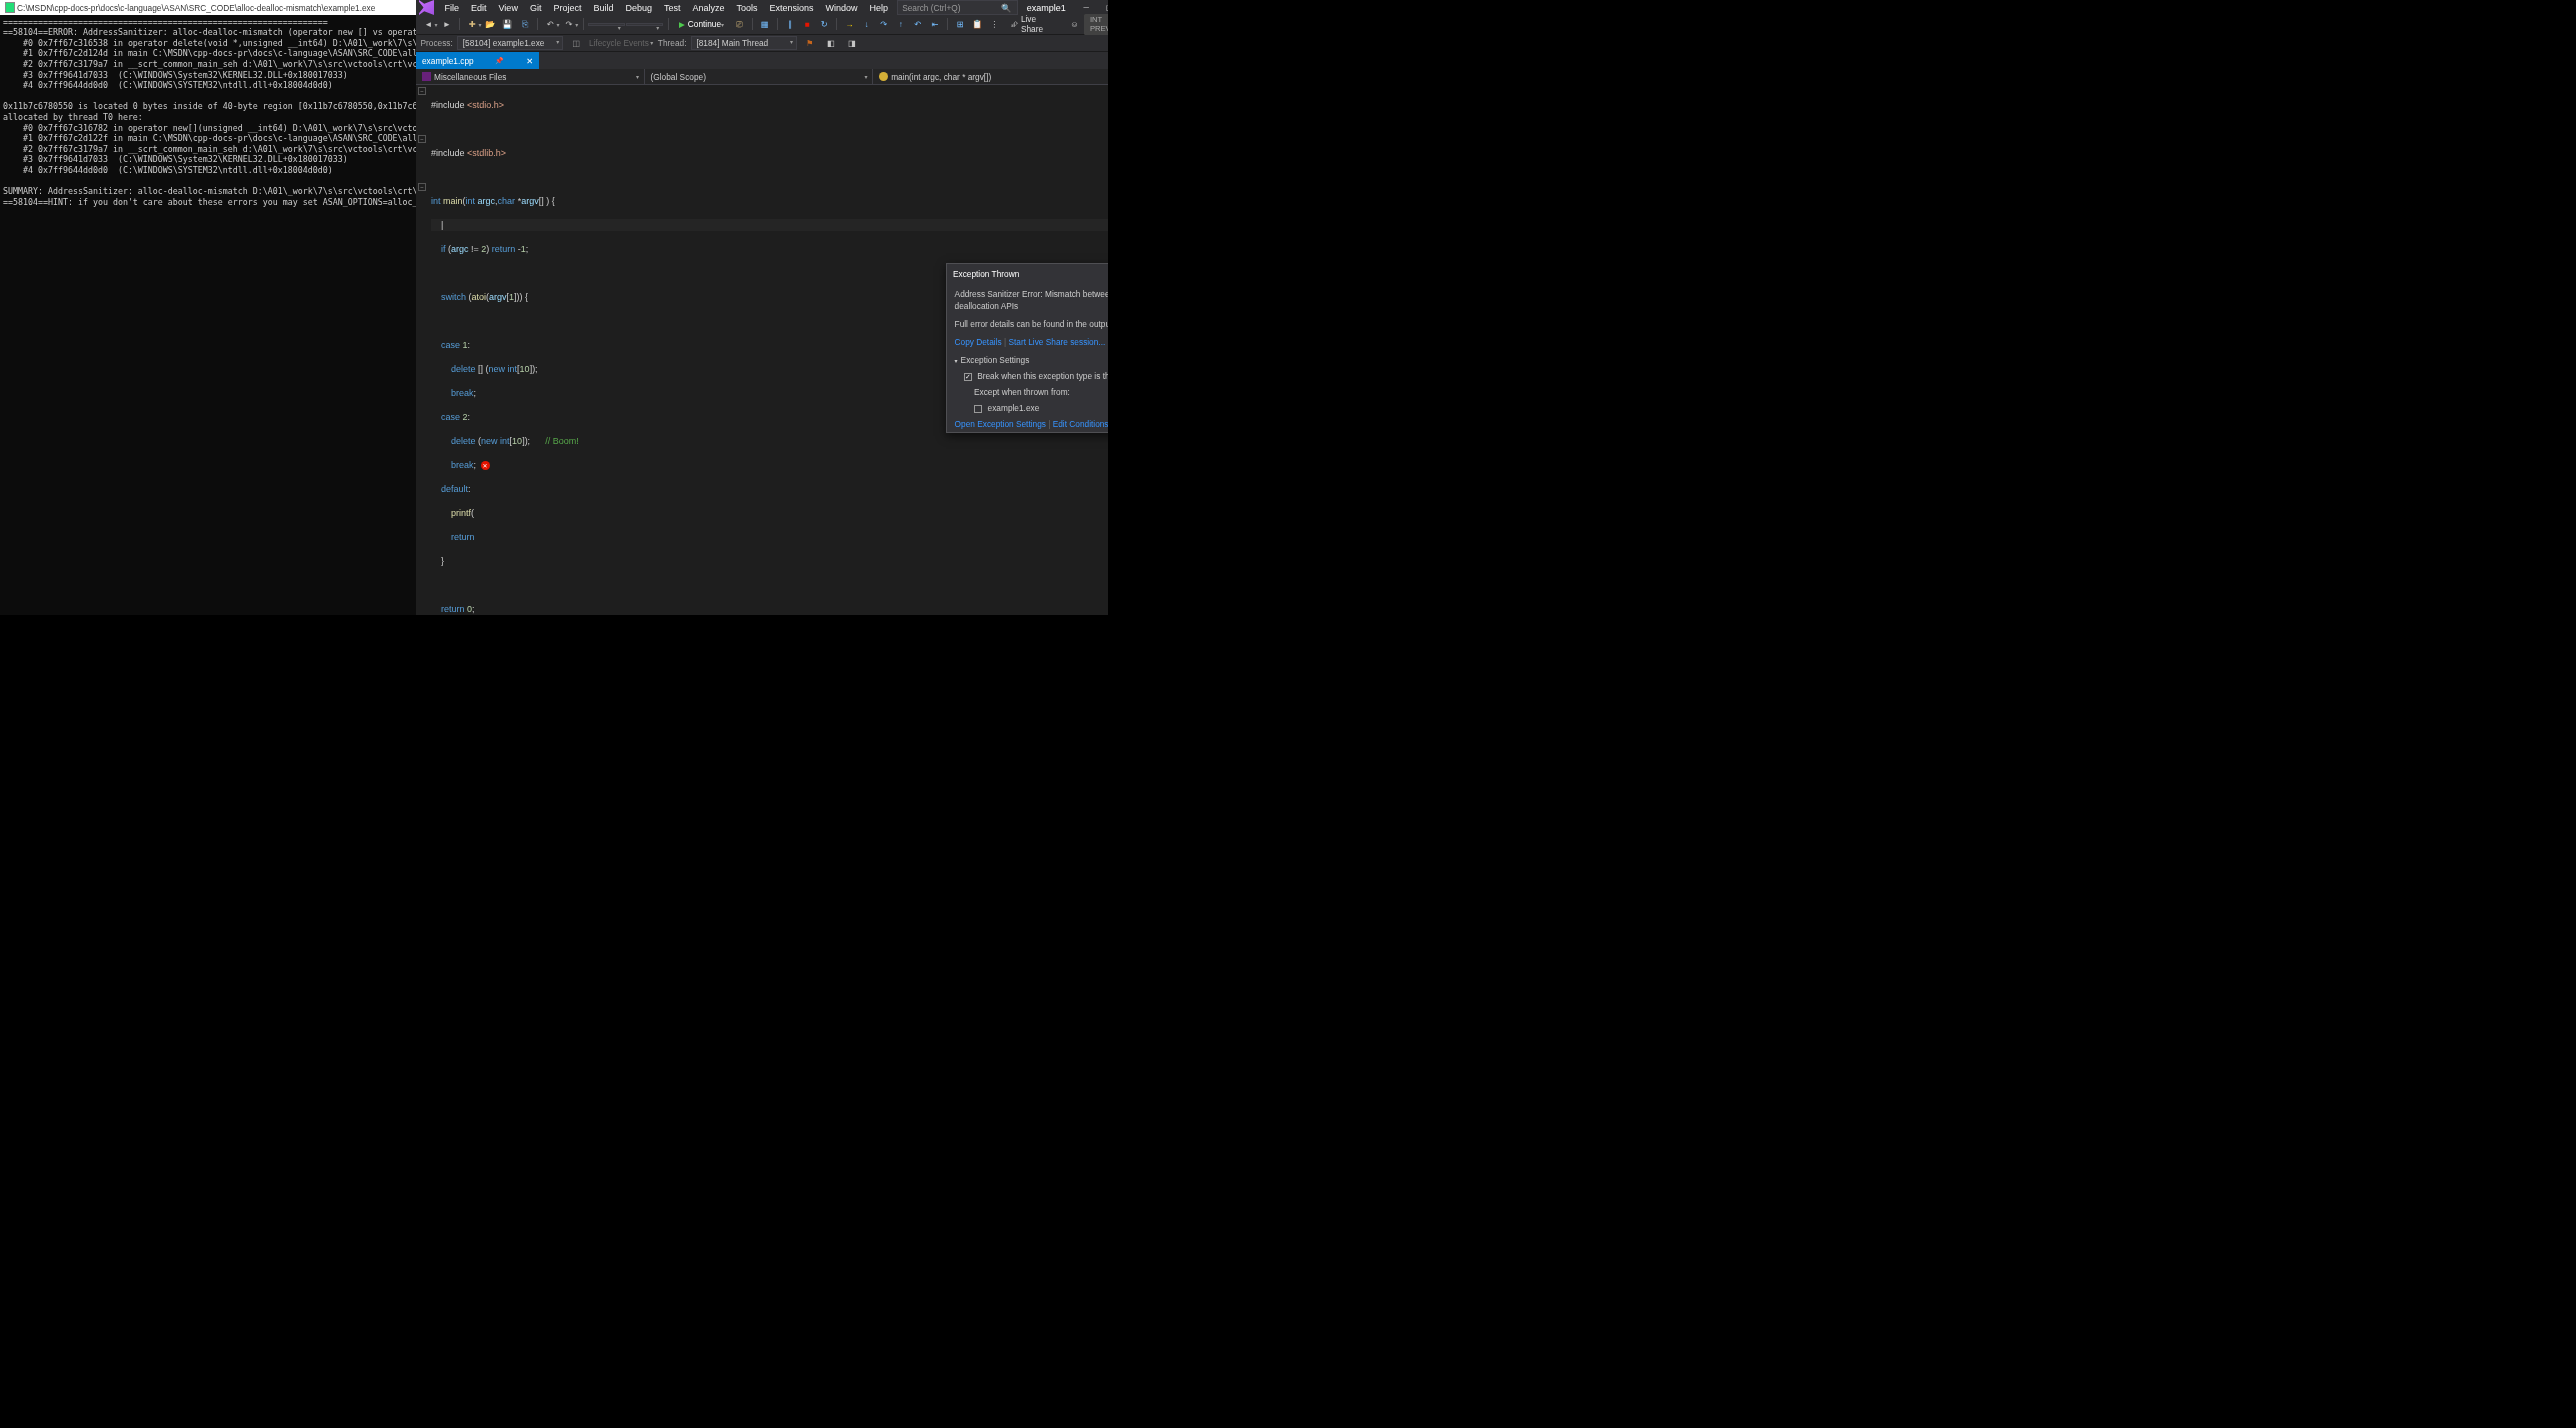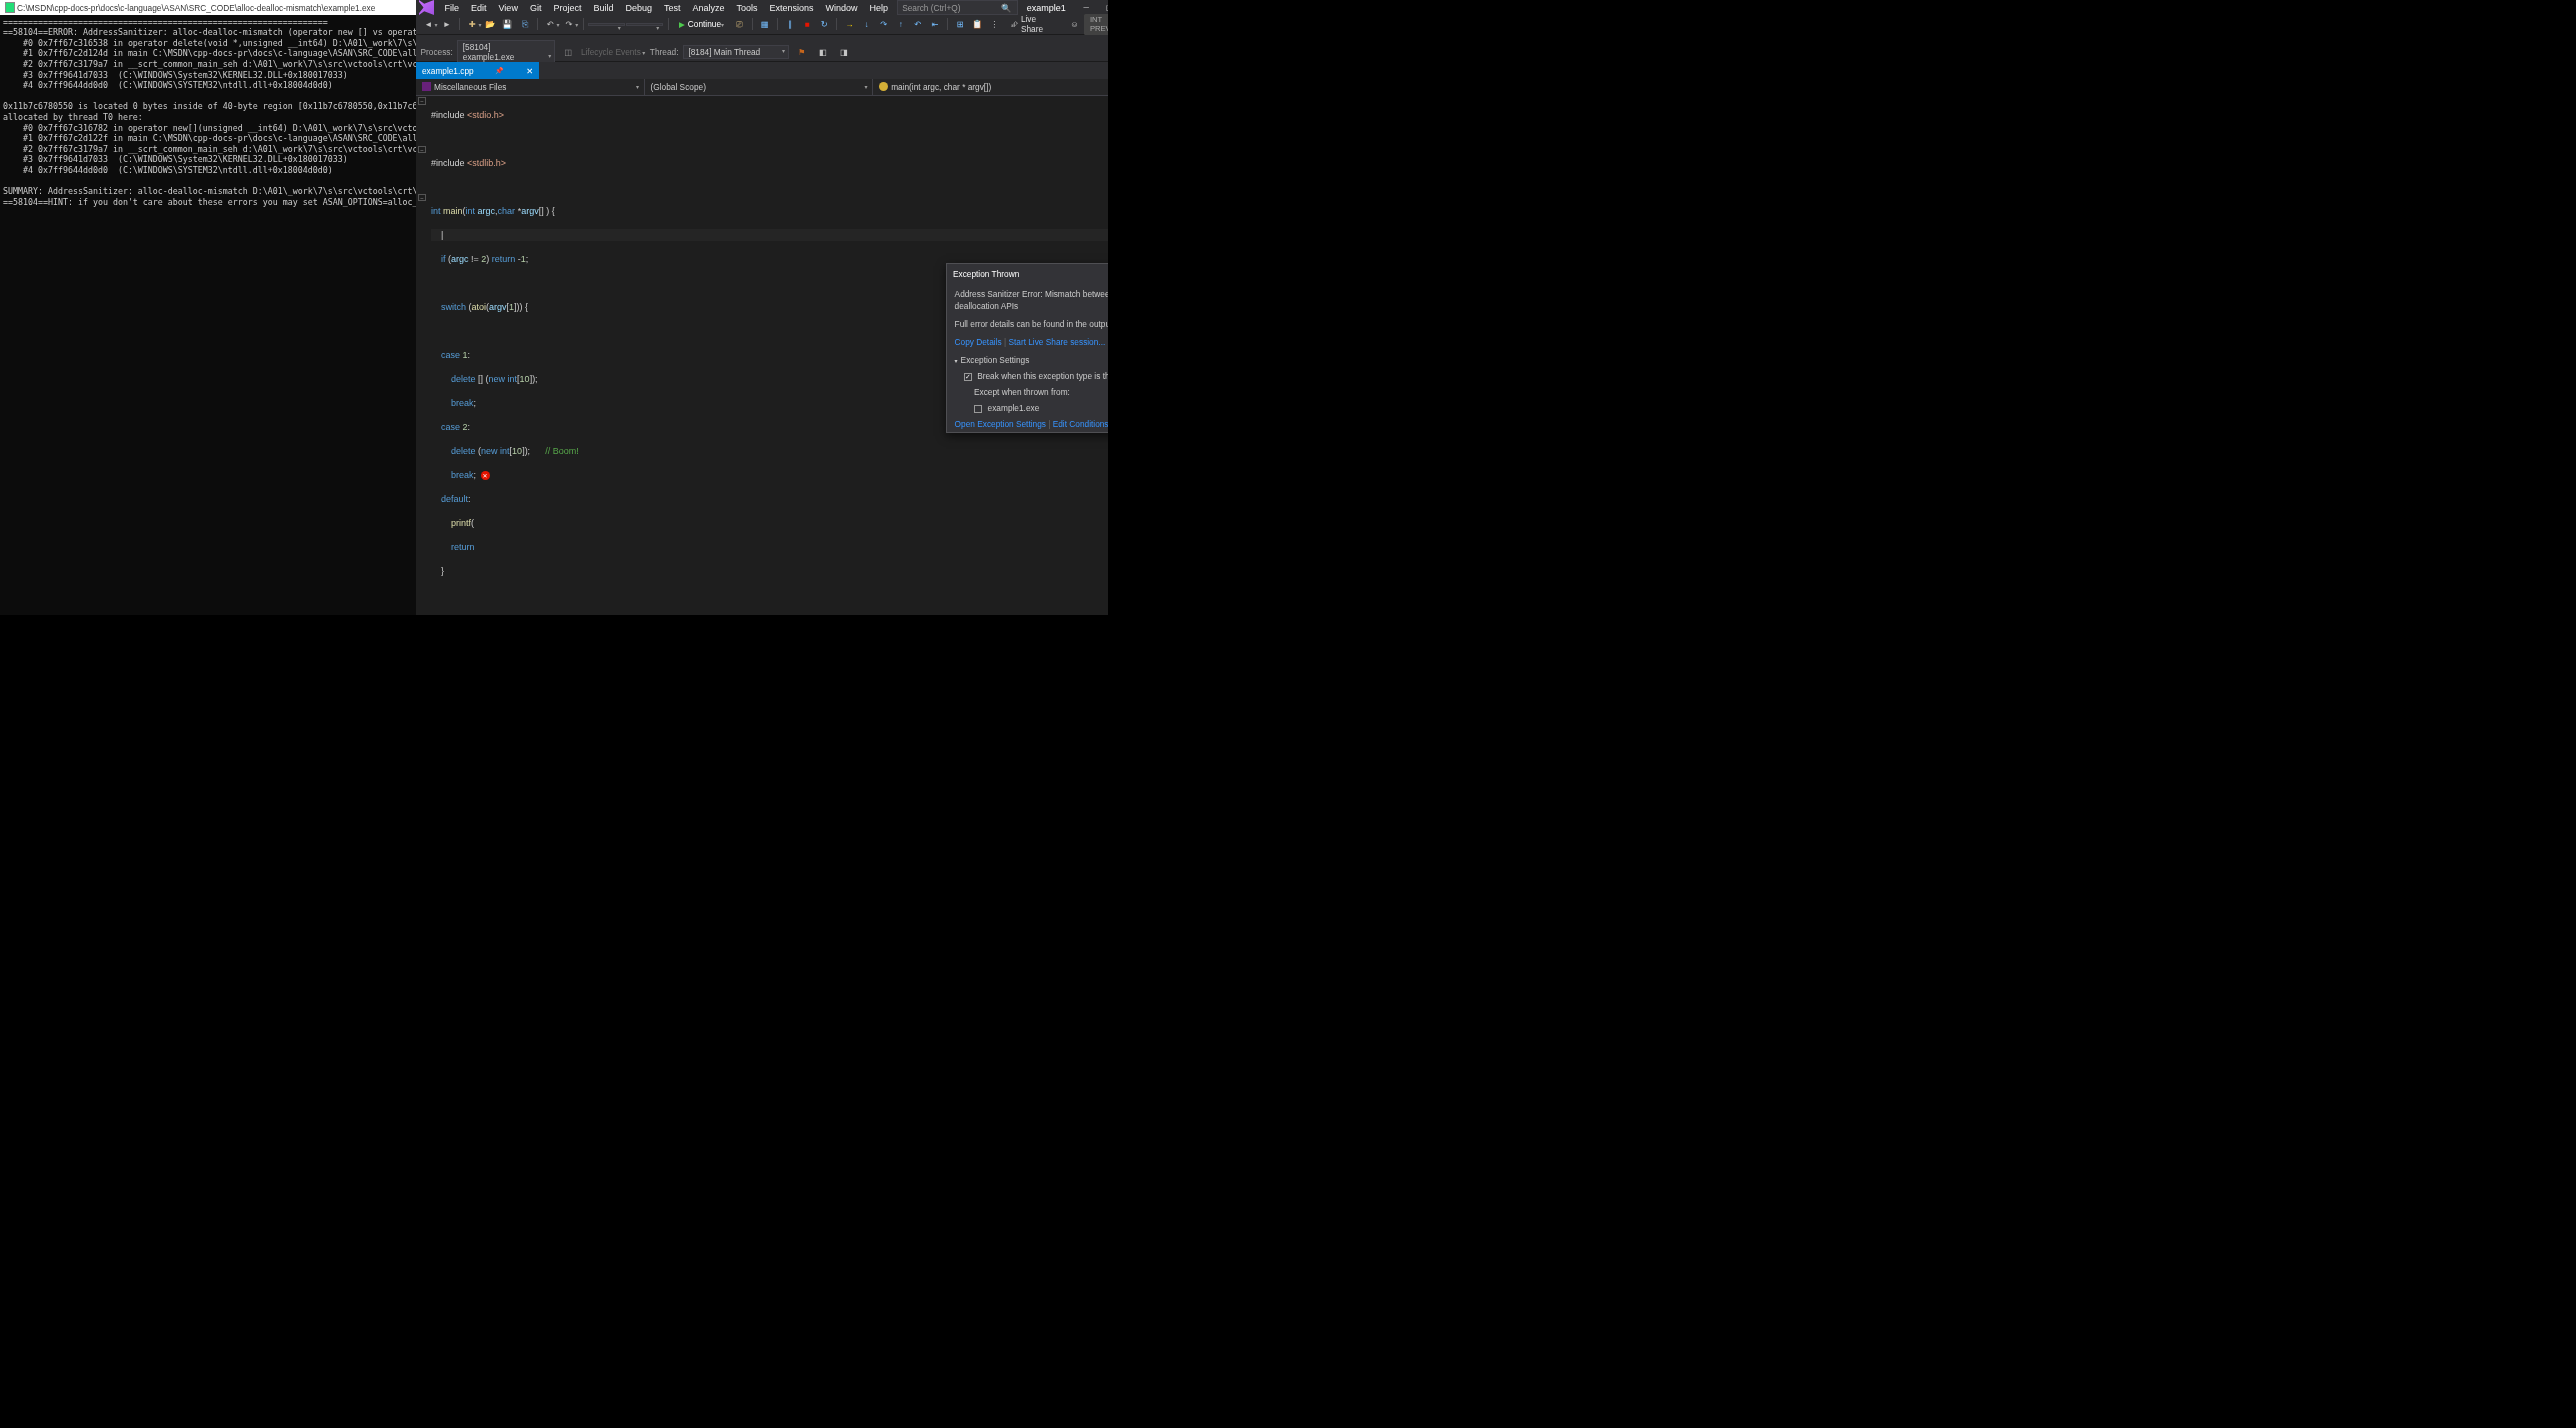--- a/index.html
+++ b/index.html
@@ -29,21 +29,21 @@
 .toolbar { height: 19.7px; background: #2d2d30; border-bottom: 0.8px solid #1b1b1c; display: flex; align-items: center; padding: 0 4.5px; gap: 1.5px; font-size: 8.3px; }
 .tb-btn { width: 16.6px; height: 16.6px; display: flex; align-items: center; justify-content: center; color: #c5c5c5; cursor: pointer; border-radius: 1.5px; }
 .tb-sep { width: 0.8px; height: 12px; background: #46464a; margin: 0 3px; }
 .tb-drop { font-size: 6px; color: #999; margin-left: -3px; }
 .continue-btn { display: flex; align-items: center; gap: 3px; padding: 1.5px 6px; color: #fff; cursor: pointer; }
 .play { color: #4ec94e; font-size: 7.6px; }
 .preview-badge { margin-left: auto; background: #414141; color: #aaa; padding: 1.5px 6px; font-size: 7.6px; border-radius: 1.5px; }
 .live-share { display: flex; align-items: center; gap: 3px; padding: 0 7.6px; color: #ddd; cursor: pointer; }
 
 
-.process-bar { height: 19.7px; background: #2d2d30; border-bottom: 0.8px solid #1b1b1c; display: flex; align-items: center; padding: 0 4.5px; gap: 4.5px; font-size: 8.3px; color: #ccc; margin-top: 8px; }
+.process-bar { height: 19.7px; background: #2d2d30; border-bottom: 0.8px solid #1b1b1c; display: flex; align-items: center; padding: 0 4.5px; gap: 4.5px; font-size: 8.3px; color: #ccc; }
 .pb-lbl { color: #aaa; }
 .pb-dd { background: #333337; border: 0.8px solid #3f3f46; padding: 0.8px 13.6px 0.8px 4.5px; position: relative; }
 .pb-dd::after { content: "▾"; position: absolute; right: 3px; font-size: 6px; color: #999; }
 
 
 .right-rail { position: absolute; right: 0; top: 58px; bottom: 14.4px; width: 15px; background: #2d2d30; border-left: 0.8px solid #3f3f46; display: flex; flex-direction: column; align-items: center; padding-top: 3px; gap: 3px; }
 .rail-tab { writing-mode: vertical-rl; padding: 4.5px 1.5px; font-size: 8.3px; color: #ccc; cursor: pointer; }
 .rail-ico { width: 10.6px; height: 10.6px; color: #c5c5c5; }
 
 
@@ -224,21 +224,21 @@
       <div class="live-share">
         <span>⮵</span>
         <span>Live Share</span>
       </div>
       <div class="tb-btn">☺</div>
       <div class="preview-badge">INT PREVIEW</div>
     </div>
 
     <div class="process-bar">
       <span class="pb-lbl">Process:</span>
-      <div class="pb-dd" style="width:98px"><span>[58104] example1.exe</span></div>
+      <div class="pb-dd" style="width:106px"><span>[58104] example1.exe</span></div>
       <div class="tb-btn" style="color:#888">◫</div>
       <span class="pb-lbl" style="color:#666">Lifecycle Events</span>
         <span class="tb-drop">▾</span>
       <span class="pb-lbl">Thread:</span>
       <div class="pb-dd" style="width:106px"><span>[8184] Main Thread</span></div>
       <div class="tb-btn" style="color:#c5651c">⚑</div>
       <div class="tb-btn">◧</div>
       <div class="tb-btn">◨</div>
     </div>
 

